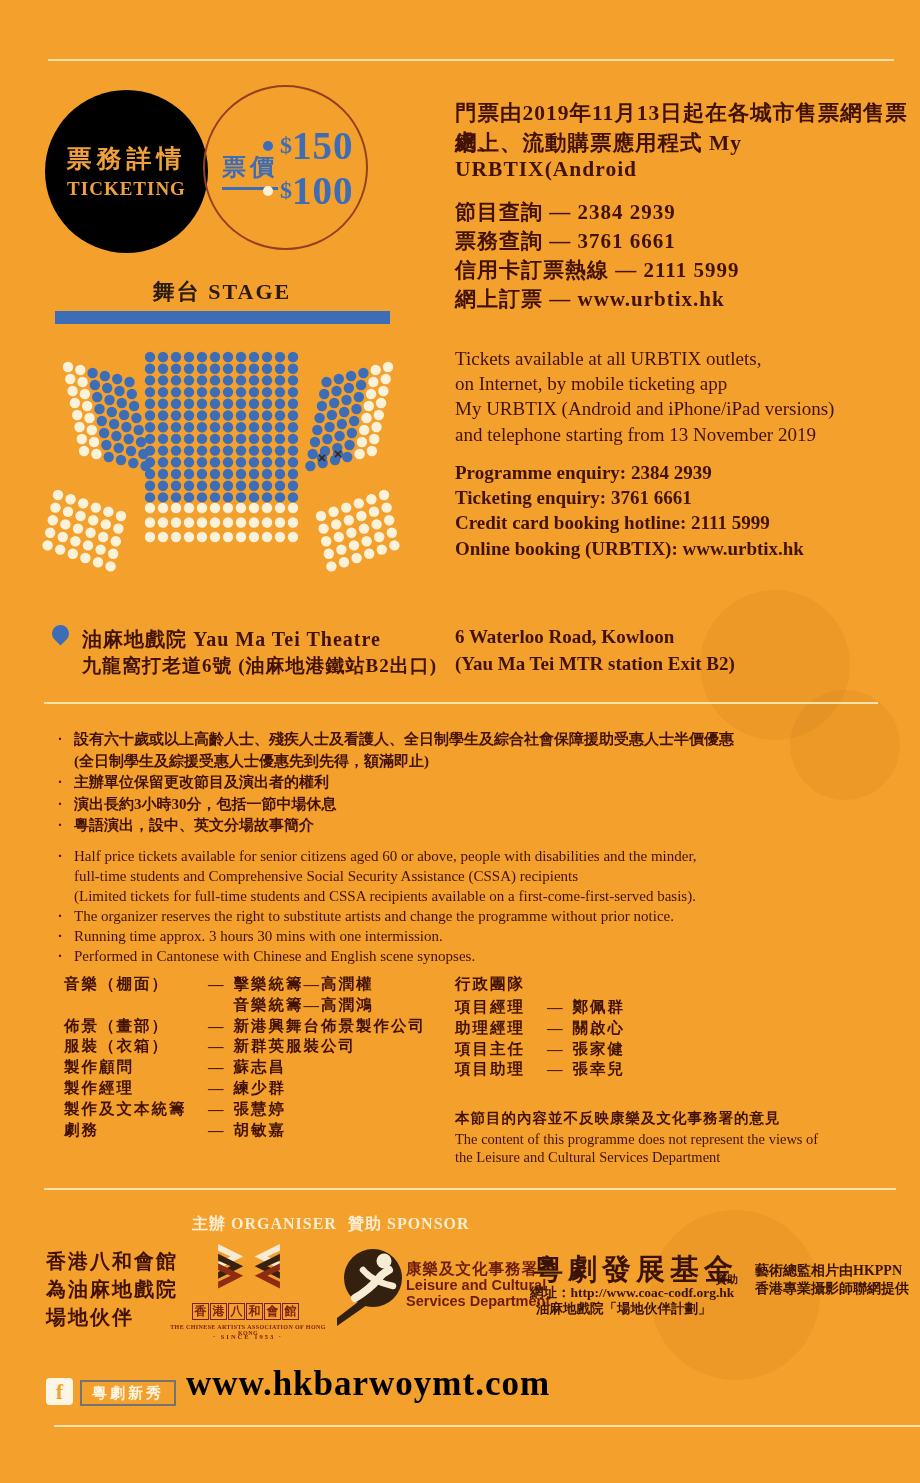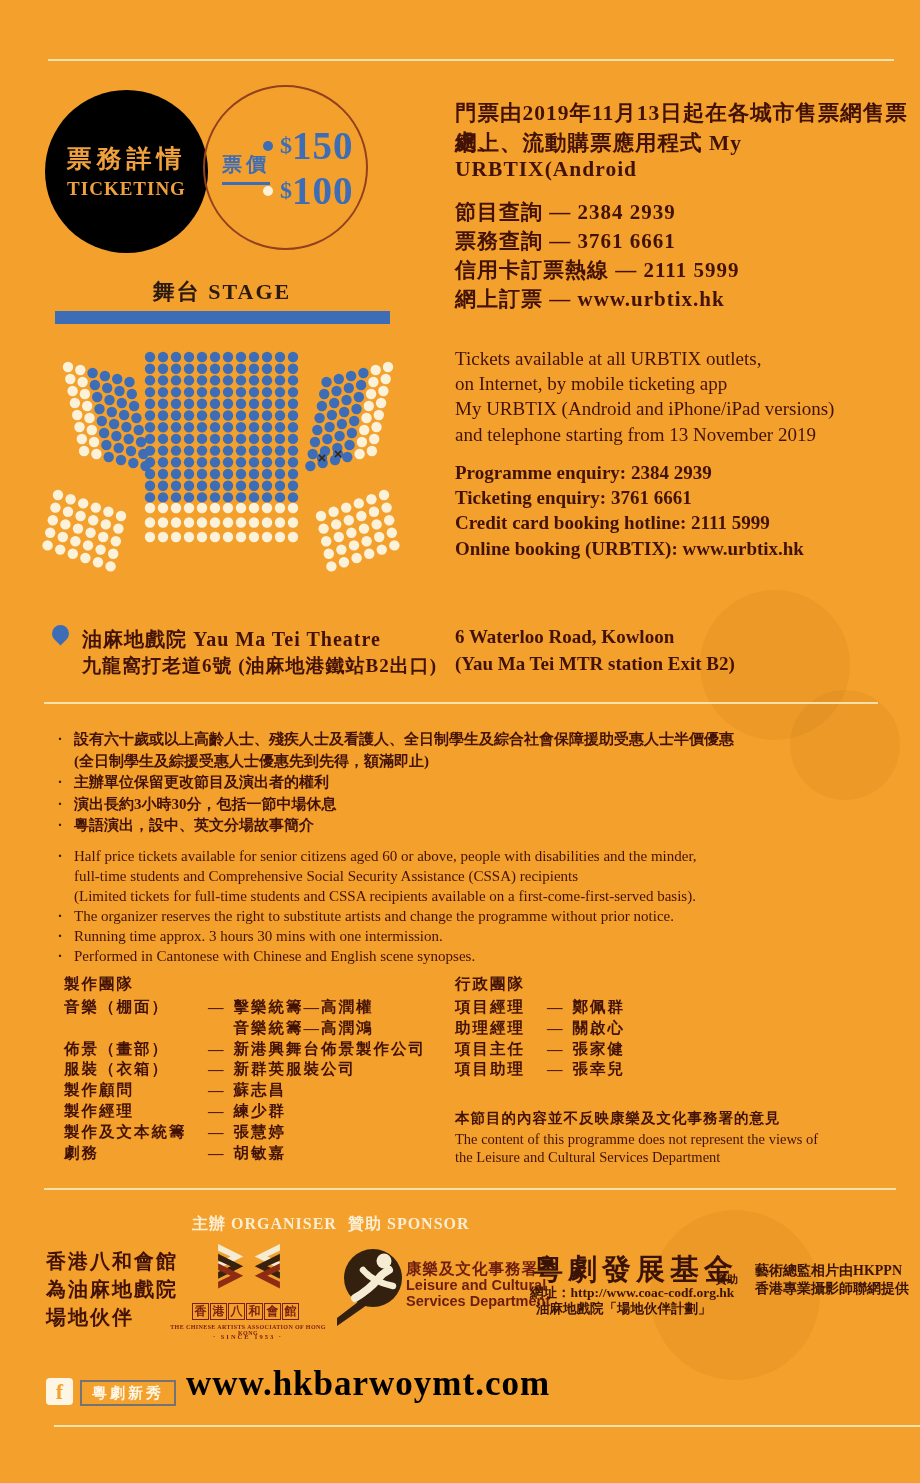--- a/index.html
+++ b/index.html
@@ -14,21 +14,21 @@
 
   
   .badge-dark{position:absolute;left:45px;top:90px;width:163px;height:163px;border-radius:50%;
     background:#000000;text-align:center;}
   .badge-dark .zh{position:absolute;left:0;right:0;top:52px;font-size:25px;font-weight:bold;
     letter-spacing:5px;color:#f0a13d;}
   .badge-dark .en{position:absolute;left:0;right:0;top:88px;font-size:19px;font-weight:bold;
     letter-spacing:1px;color:#f0a13d;}
   .badge-price{position:absolute;left:203px;top:85px;width:165px;height:165px;border-radius:50%;
     border:2px solid #93401f;box-sizing:border-box;}
-  .price-label{position:absolute;left:17px;top:64px;font-size:20px;font-weight:bold;color:#3c6db6;
+  .price-label{position:absolute;left:17px;top:64px;font-size:24px;font-weight:bold;color:#3c6db6;
     letter-spacing:4px;border-bottom:3px solid #3c6db6;padding-bottom:4px;}
   .price-items{position:absolute;left:58px;top:36px;}
   .price-item{display:flex;align-items:center;height:45px;}
   .dot{width:10px;height:10px;border-radius:50%;margin-right:7px;flex:0 0 auto;}
   .dot.blue{background:#3c6db6;}
   .dot.white{background:#fcf2da;}
   .cur{font-size:24px;font-weight:bold;color:#3c6db6;}
   .amt{font-size:39px;font-weight:bold;color:#3c6db6;letter-spacing:1px;}
 
   .stage-label{position:absolute;left:122px;top:277px;width:200px;text-align:center;
@@ -590,21 +590,20 @@
       </div>
       <div class="group">
         <div class="bullet">·</div>
         <div>
           <div>Performed in Cantonese with Chinese and English scene synopses.</div>
         </div>
       </div>
     </div>
 
   <div class="team" id="prod-team">
-    <div class="title">製作團隊</div>
     <div id="prod-rows">
         <div class="trow">
           <span class="tlabel">音樂（棚面）</span>
           <span class="tdash">—</span>
           <div class="tval">
             <div>擊樂統籌—高潤權</div>
             <div>音樂統籌—高潤鴻</div>
           </div>
         </div>
         <div class="trow">

